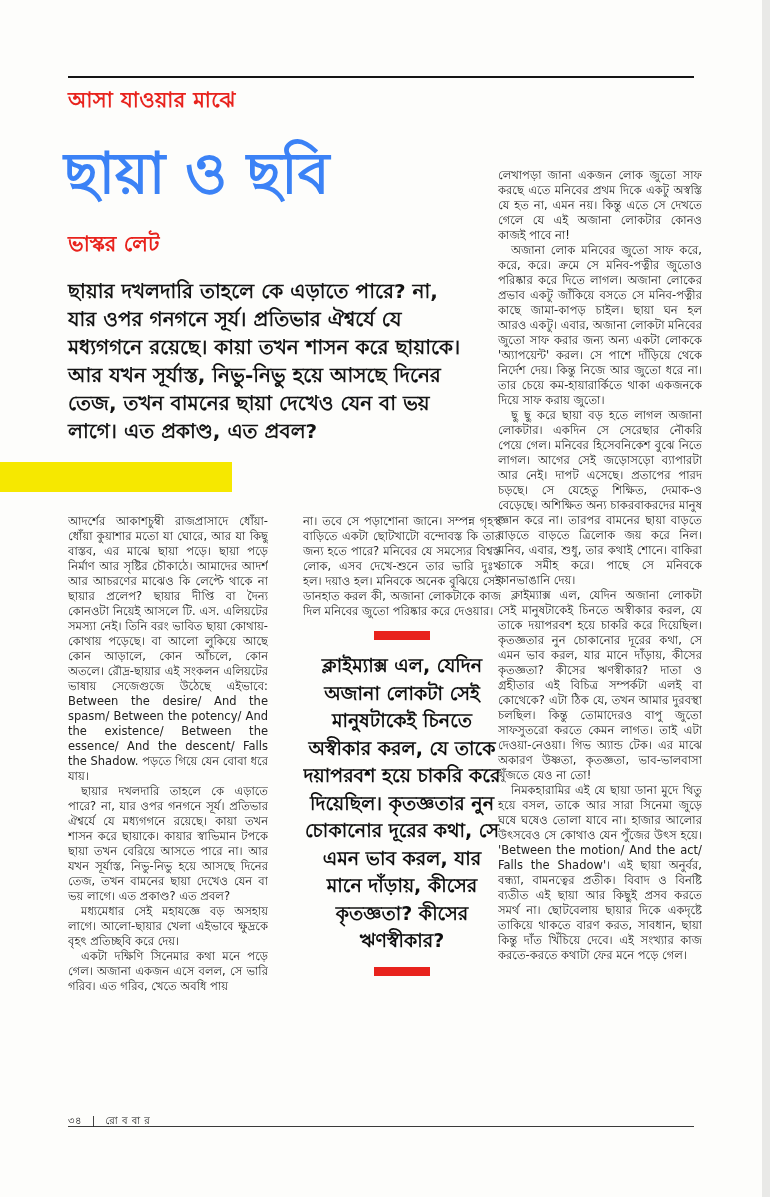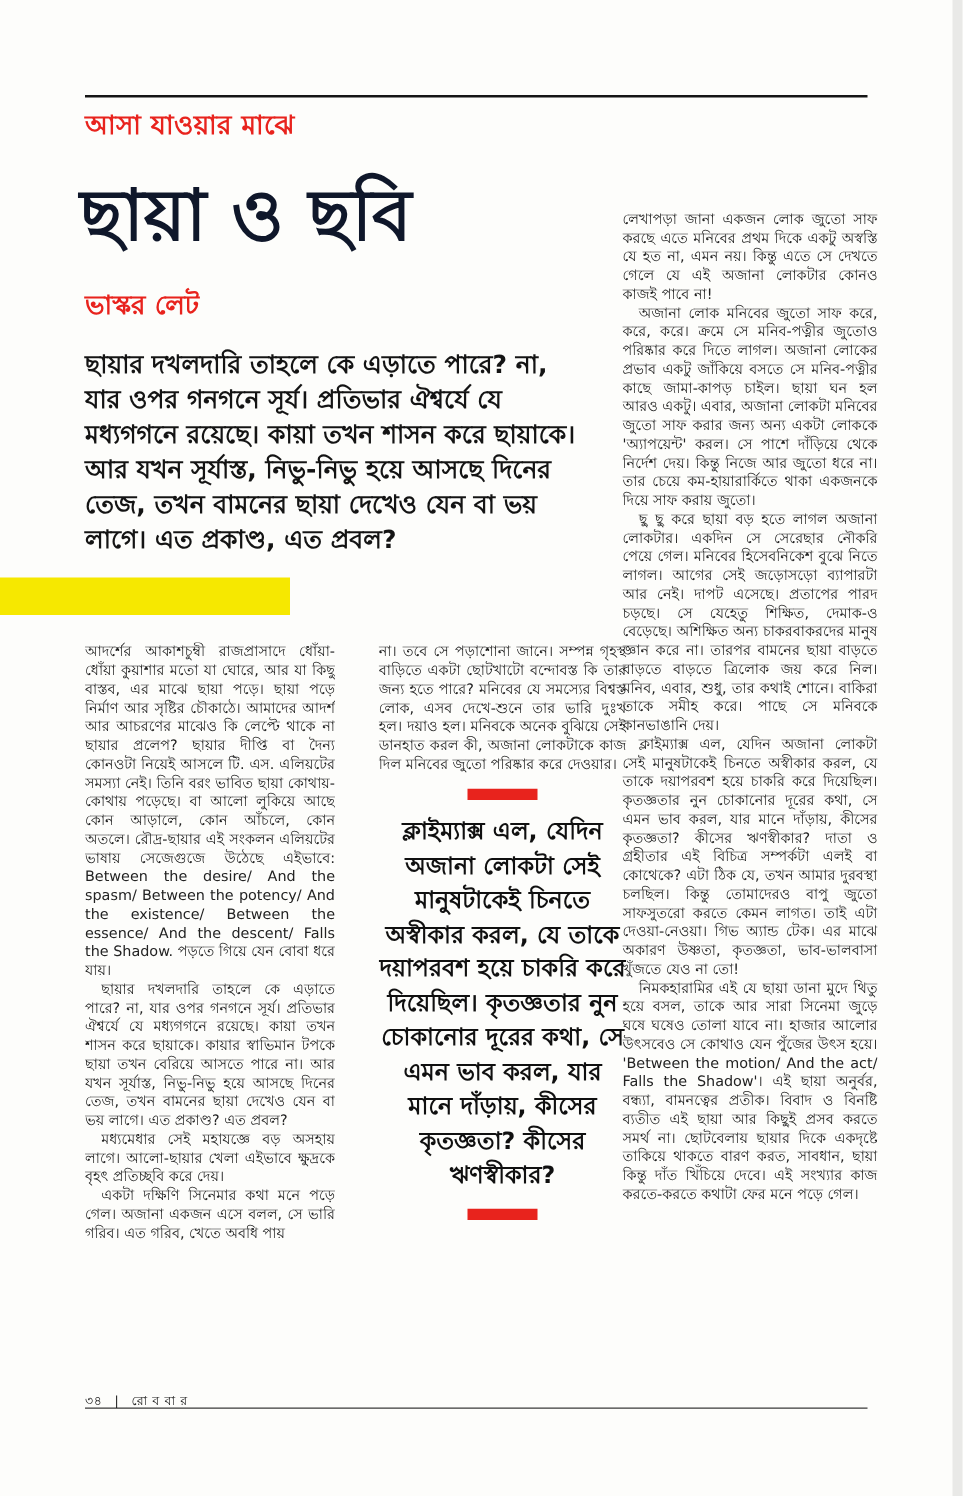--- a/index.html
+++ b/index.html
@@ -19,21 +19,21 @@
     position:absolute; left:68px; right:68px; top:76px;
     height:2px; background:#151515;
   }
   .section-label {
     position:absolute; left:68px; top:84px;
     font-size:21px; font-weight:bold; color:#e8231d;
     letter-spacing:0.3px;
   }
   .title {
     position:absolute; left:64px; top:142px; margin:0;
-    font-size:57px; font-weight:800; color:#0f172a;
+    font-size:57px; font-weight:800; color:#3b82f6;
     line-height:1.1;
   }
   .author {
     position:absolute; left:68px; top:228px;
     font-size:21px; font-weight:bold; color:#e8231d;
   }
   .lede {
     position:absolute; left:68px; top:277px; width:398px;
     font-size:20px; line-height:28px; font-weight:bold; color:#141414;
     text-align:left;

